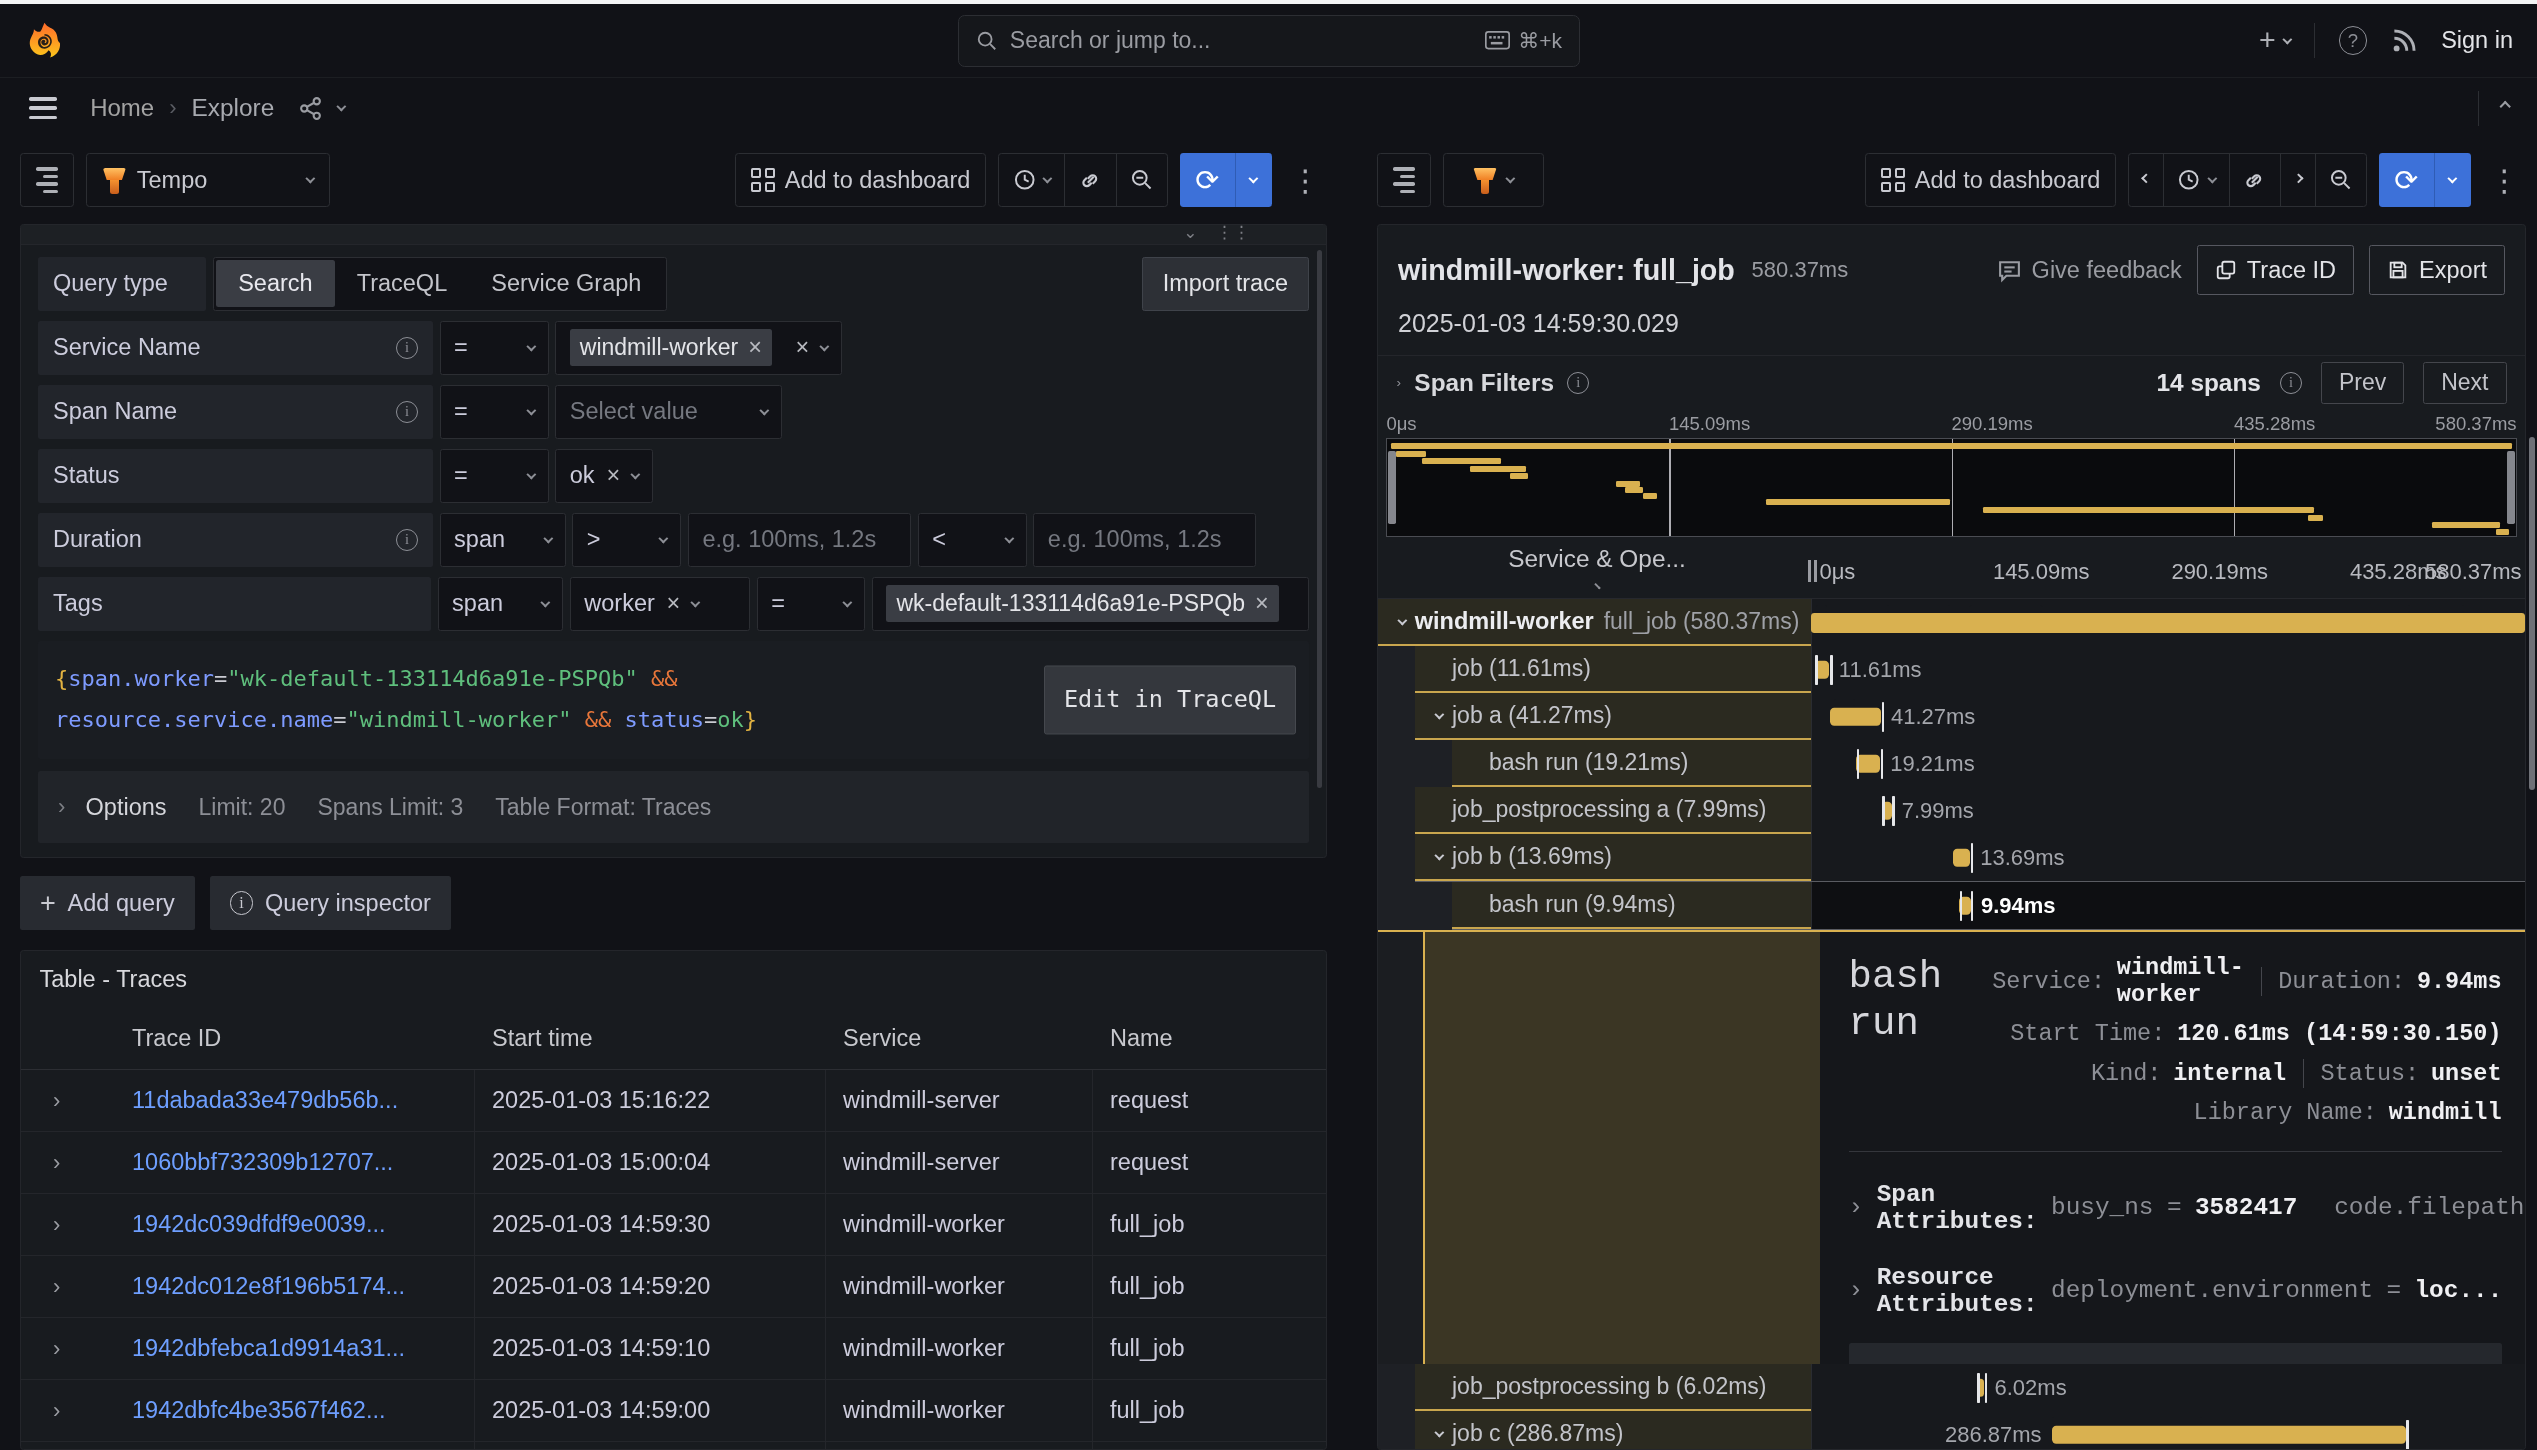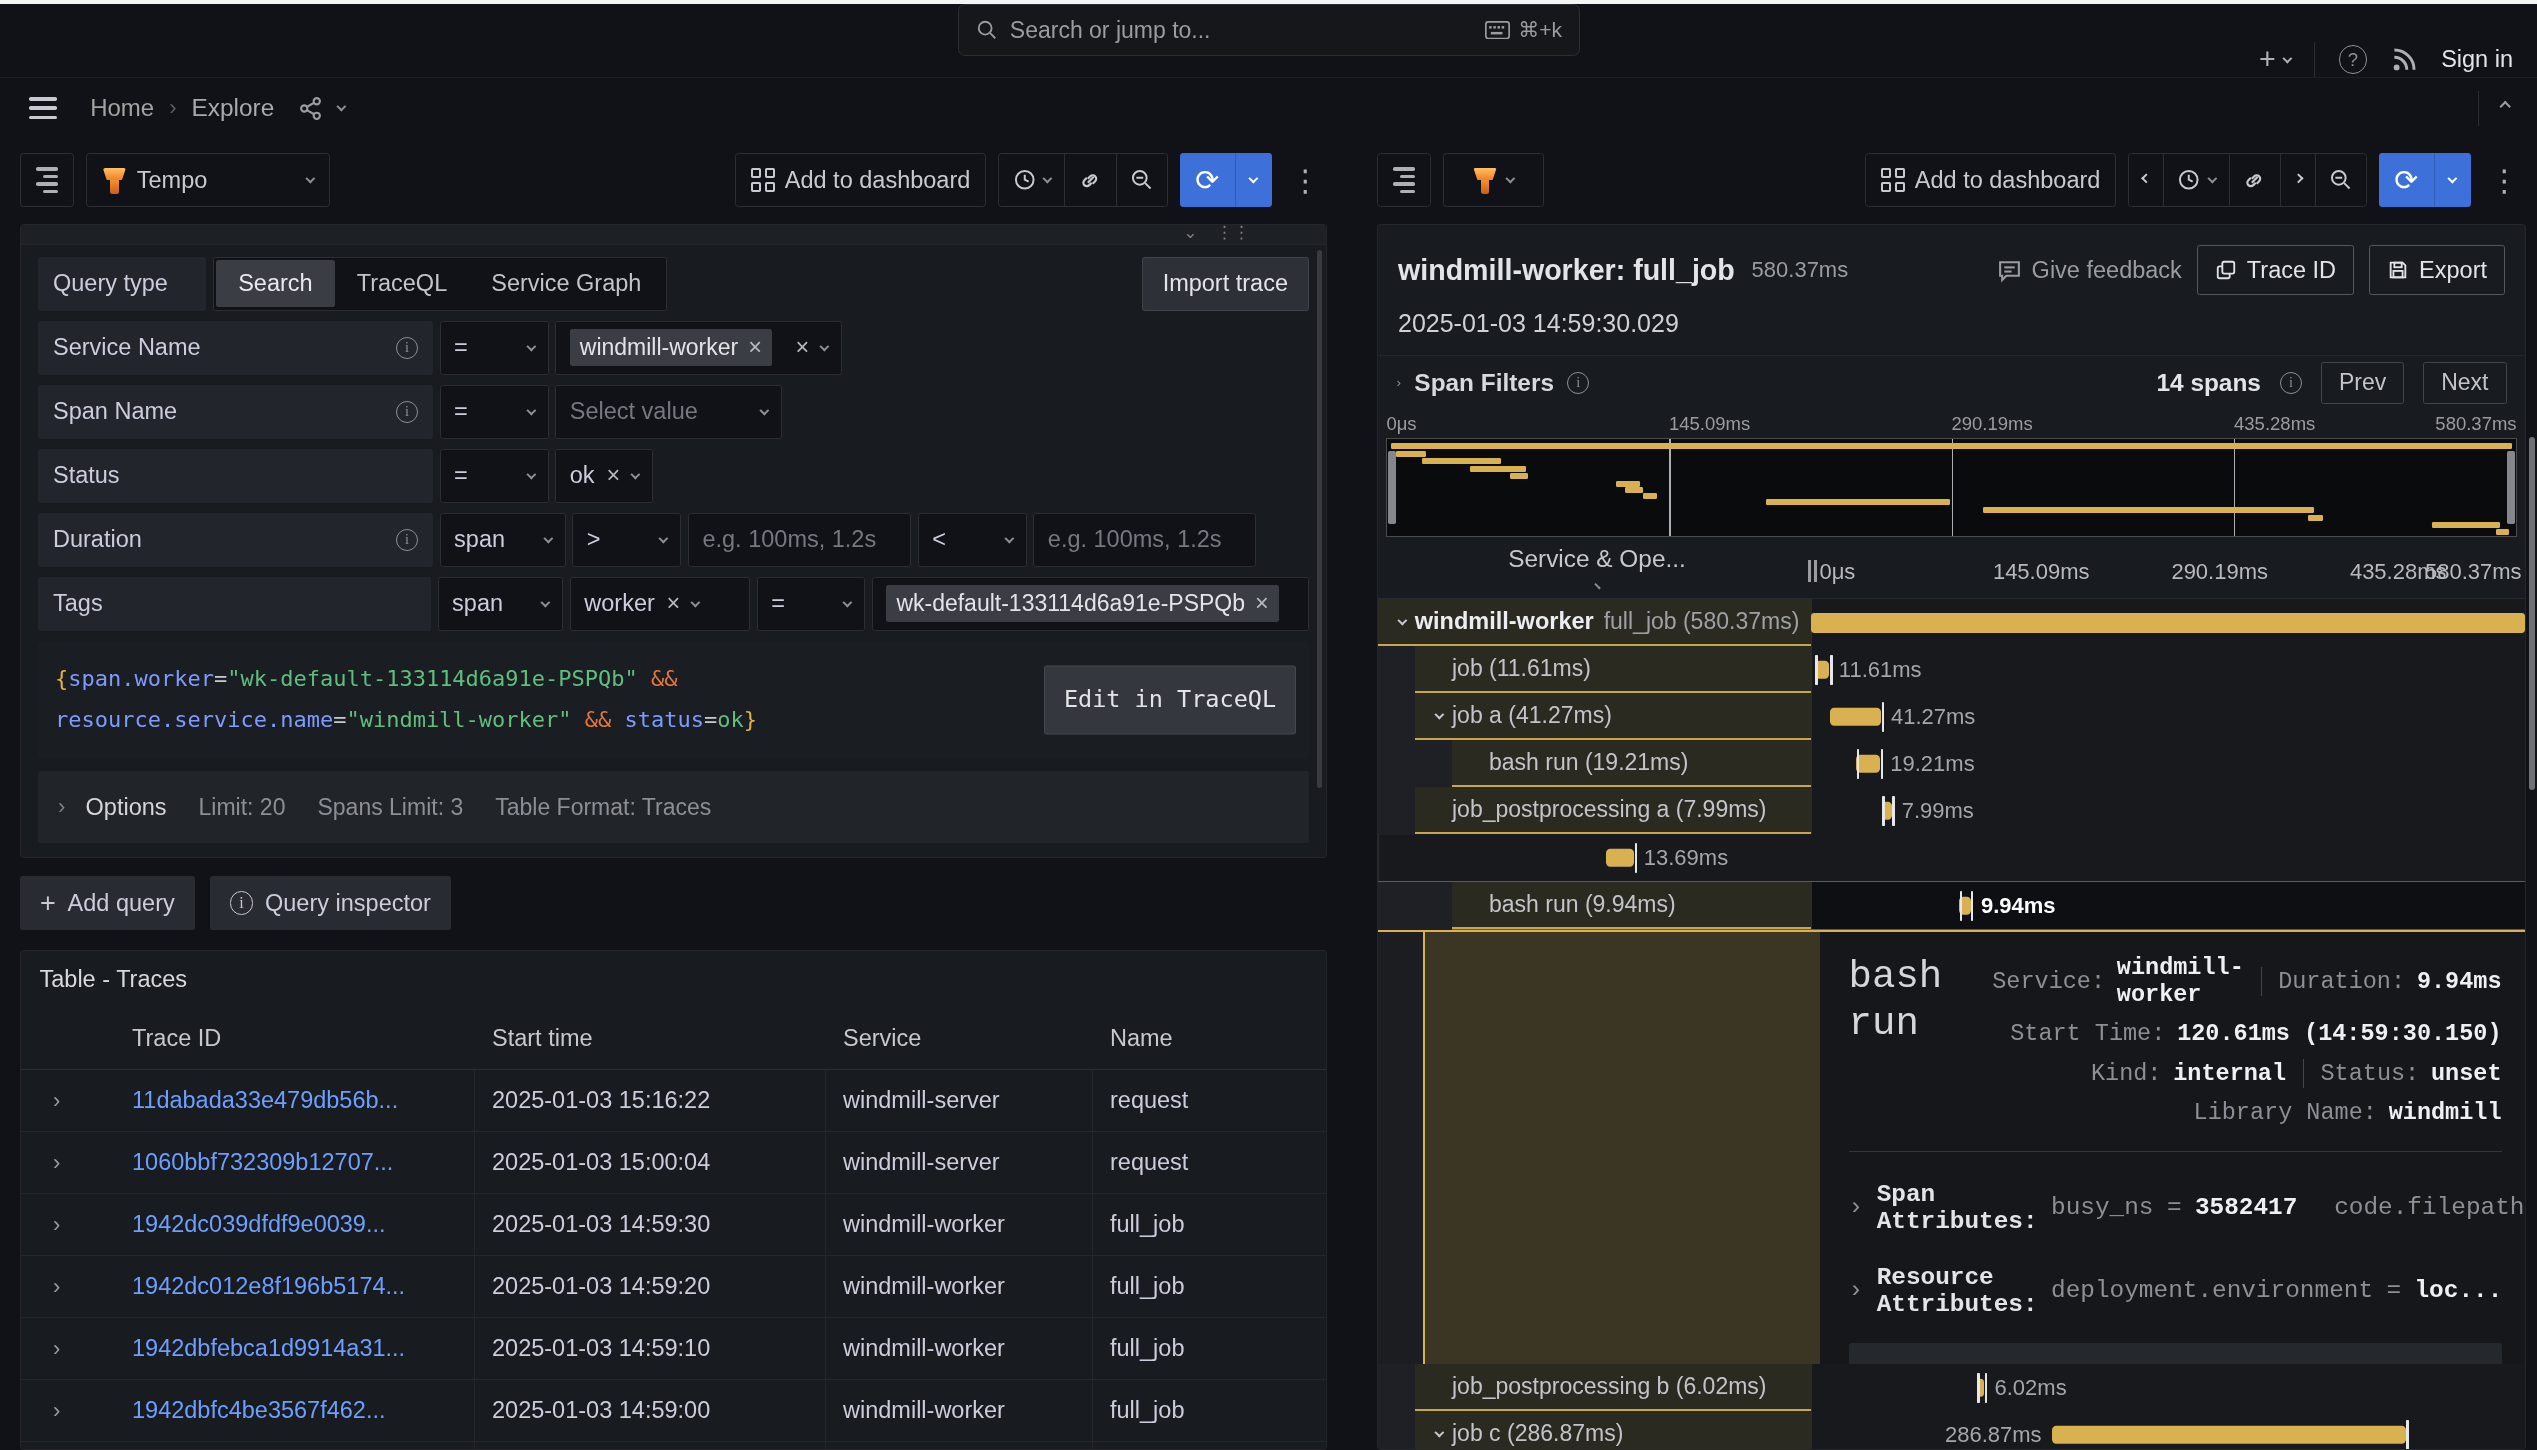--- a/index.html
+++ b/index.html
@@ -10,21 +10,21 @@
   
   .chv { display:inline-block; width:8.4px; height:8.4px; border-right:2.1px solid currentColor; border-bottom:2.1px solid currentColor; transform:rotate(45deg); margin-top:-3.4px; }
   .chv.right { transform:rotate(-45deg); }
   .chv.up { transform:rotate(-135deg); }
   .chv.sm { width:6.7px; height:6.7px; }
   .icircle { display:inline-flex; align-items:center; justify-content:center; width:23.5px; height:23.5px; border:1.7px solid #8d8f96; border-radius:50%; color:#8d8f96; font-size:16px; font-family:"Liberation Serif",serif; flex:none; }
   .dim { color:#8d8f96; }
   svg { display:block; }
 
   
-  .topnav { height:74px; display:flex; align-items:center; padding:0 25px; position:relative; border-bottom:0.8px solid #1c1e22;flex-direction:column; }
+  .topnav { height:74px; display:flex; align-items:center; padding:0 25px; position:relative; border-bottom:0.8px solid #1c1e22; }
   .logo { width:39px; height:39px; }
   .searchbox { position:absolute; left:50%; transform:translateX(-50%); width:622px; height:52px; background:#15171b; border:0.8px solid #2c2e33; border-radius:6.7px; display:flex; align-items:center; padding:0 17px; gap:11.8px; color:#9a9ca2; font-size:23px; }
   .searchbox .grow { flex:1; }
   .kbd-hint { display:flex; align-items:center; gap:8.4px; color:#9a9ca2; font-size:21px; }
   .nav-right { margin-left:auto; display:flex; align-items:center; gap:23.5px; }
   .nav-divider { width:0.8px; height:35px; background:#2c2e33; }
   .signin { color:#e3e4e8; font-size:23.5px; font-weight:500; }
   .plus-group { display:flex; align-items:center; gap:8.4px; color:#aeb0b6; font-size:28.6px; }
 
   
@@ -797,20 +797,28 @@
                 <span>job_postprocessing a (7.99ms)</span>
               </div>
               <div class="tl">
                 <div class="sbar" style="left: 9.9%; width: 1.4%;"></div>
                 <div class="stick" style="left: 10%;"></div>
                 <div class="stick" style="left: 11.4%;"></div>
                 <div class="sdur" style="left: calc(11.3% + 10px);">7.99ms</div>
               </div>
             </div>
             <div class="srow">
+              <div class="name">
+                <span class="guides" style="width: 37px;"></span>
+                <span style="width: 49px; flex: 0 0 auto; position: relative;"></span>
+                <span class="chev-cell">
+                  <i class="chv sm"></i>
+                </span>
+                <span>job b (13.69ms)</span>
+              </div>
               <div class="tl">
                 <div class="sbar" style="left: 19.9%; width: 2.4%;"></div>
                 <div class="stick" style="left: 22.4%;"></div>
                 <div class="sdur" style="left: calc(22.3% + 10px);">13.69ms</div>
               </div>
             </div>
             <div class="srow selected">
               <div class="name">
                 <span class="guides" style="width: 74px;"></span>
                 <span style="width: 86px; flex: 0 0 auto; position: relative;"></span>

